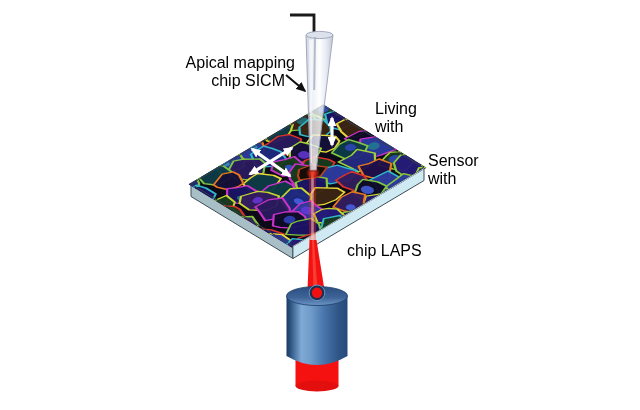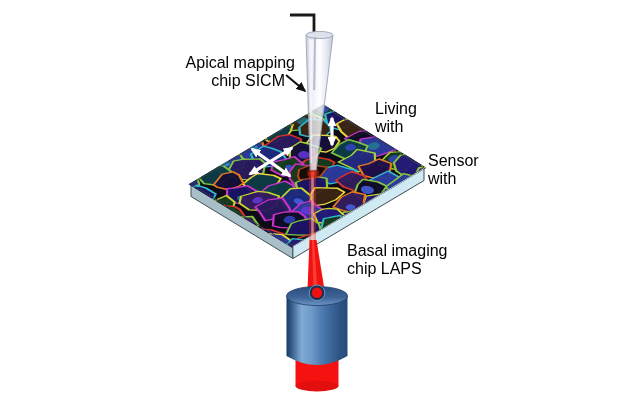--- a/index.html
+++ b/index.html
@@ -202,17 +202,16 @@
   </div>
   <div class="lbl" id="living-label">
     <div>Living</div>
     <div>with</div>
   </div>
   <div class="lbl" id="sensor-label">
     <div>Sensor</div>
     <div>with</div>
   </div>
   <div class="lbl" id="basal-label">
-    <div>Basal imaging</div>
     <div>chip LAPS</div>
   </div>
 
 </div>
 
 </body></html>

